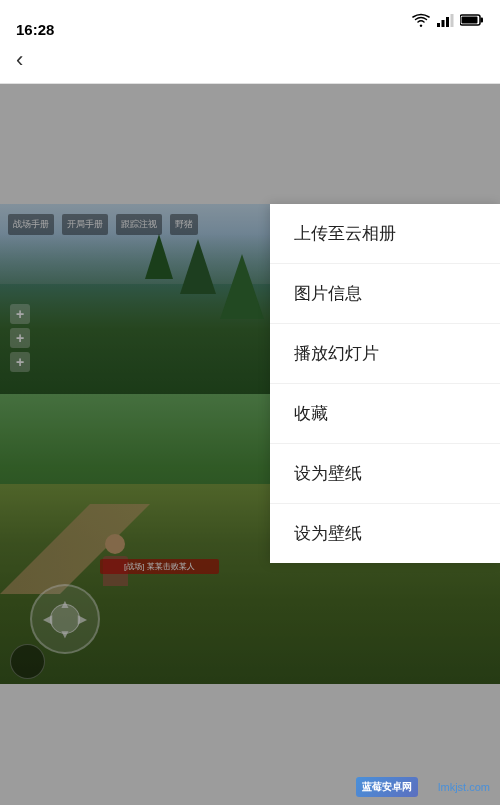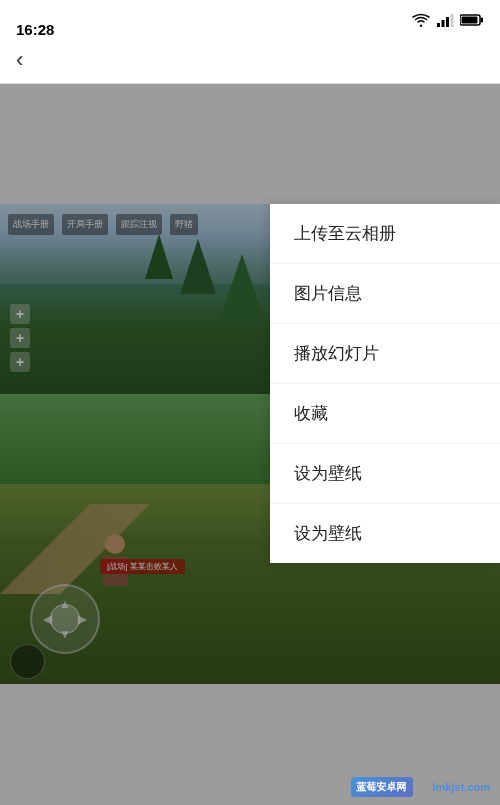--- a/index.html
+++ b/index.html
@@ -170,21 +170,21 @@
     }
 
     
     .kill-indicator {
       position: absolute;
       bottom: 110px;
       left: 100px;
       background: rgba(200,0,0,0.6);
       color: #fff;
       font-size: 8px;
-      padding: 2px 7px;
+      padding: 2px 24px;
       border-radius: 2px;
       white-space: nowrap;
     }
 
     
     .number-badge {
       position: absolute;
       top: 45px;
       right: 65px;
       background: rgba(200,50,50,0.8);
@@ -241,21 +241,21 @@
       background: linear-gradient(135deg, #4a90d9 0%, #5b6fbf 100%);
       color: #fff;
       font-size: 10px;
       padding: 3px 6px;
       border-radius: 3px;
       font-weight: bold;
     }
     .watermark-text {
       color: #4a90d9;
       font-size: 11px;
-      font-weight: bold;
+      font-weight: normal;
     }
 
     
     .sky {
       position: absolute;
       top: 0;
       left: 0;
       right: 0;
       height: 120px;
       background: #f0f0f0;

